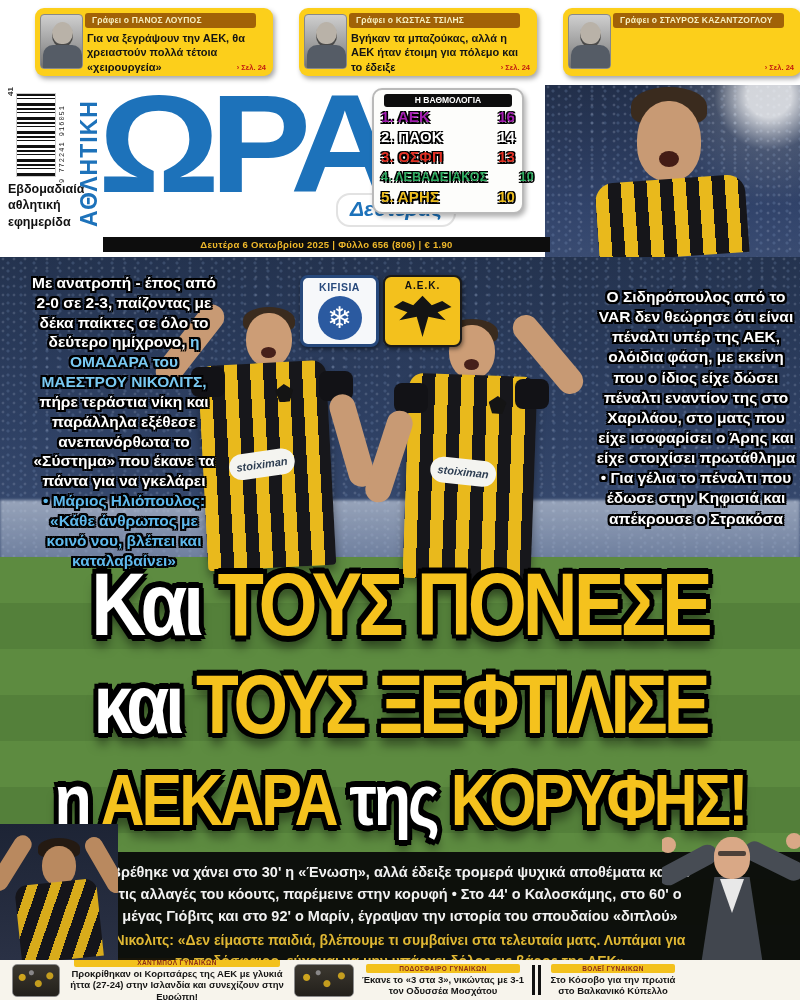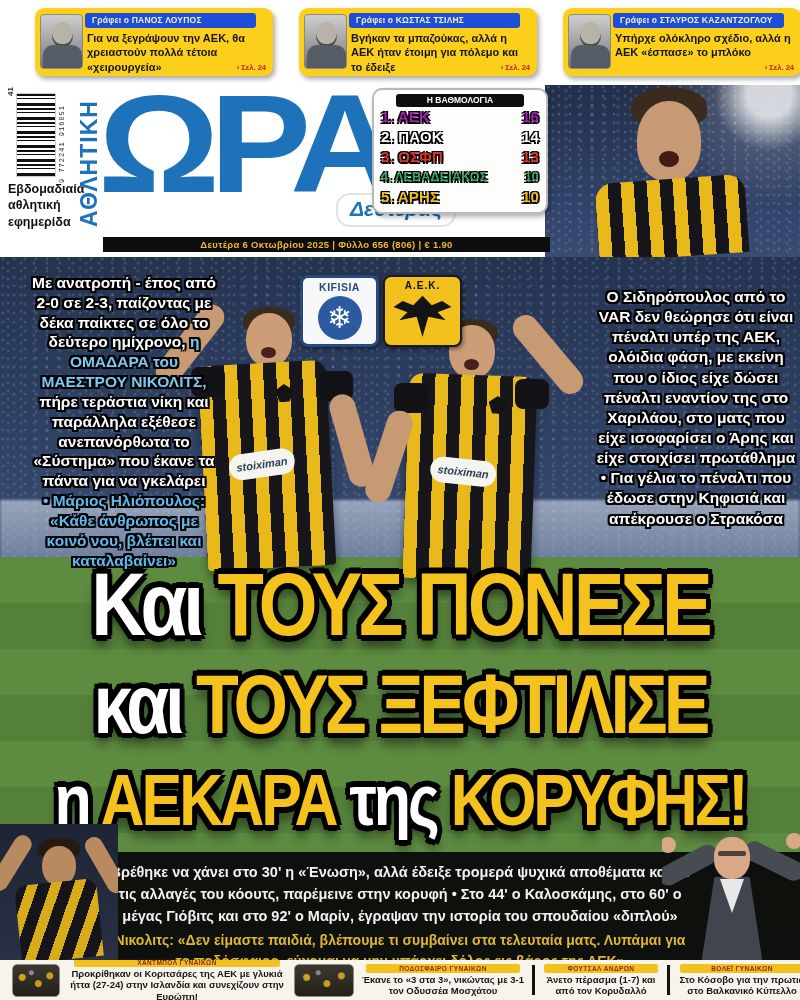--- a/index.html
+++ b/index.html
@@ -17,21 +17,21 @@
 
   
   #top-strip { left:0; top:0; width:800px; height:85px; background:#fff; }
   .teaser {
     position:absolute; top:8px; width:238px; height:68px;
     background:#fccf1b; border-radius:9px;
     box-shadow:2px 3px 5px rgba(0,0,0,.35);
   }
   .teaser .byline-bar {
     position:absolute; left:50px; right:17px; top:5px; height:15px;
-    background:#1d4ed8; border-radius:3px;
+    background:#a16207; border-radius:3px;
     color:#f7f0c0; font-size:8.5px; font-weight:bold;
     line-height:15px; padding-left:7px; letter-spacing:.2px;
     white-space:nowrap; overflow:hidden;
   }
   .teaser .t-text {
     position:absolute; left:52px; right:6px; top:23px;
     font-size:11px; font-weight:bold; color:#141414; line-height:1.3;
   }
   .teaser .page-ref {
     position:absolute; right:7px; bottom:4px;
@@ -80,21 +80,21 @@
     font-size:21px; font-weight:bold; font-style:italic;
   }
   #date-bar {
     left:103px; top:152px; width:447px; height:15px; background:#0d0d0d;
     color:#f0b92b; font-size:9.5px; font-weight:bold; text-align:center;
     line-height:15px; letter-spacing:.3px;
   }
 
   
   #standings {
-    left:372px; top:3px; width:176px; height:126px;
+    left:372px; top:3px; width:152px; height:126px;
     background:#fdfdfb; border:2px solid #b9b9b9; border-radius:10px;
     box-shadow:2px 3px 5px rgba(0,0,0,.3); padding:4px 7px 11px 7px;
   }
   #standings .st-title {
     margin:0 auto; width:128px; height:13px; background:#0d0d0d; border-radius:3px;
     color:#fff; font-size:8.5px; font-weight:bold; text-align:center; line-height:13px;
   }
   .st-row { display:flex; align-items:baseline; font-weight:bold;
     font-size:15px; line-height:20px; letter-spacing:.2px;
     text-shadow:-1.5px -1.5px 0 #000,1.5px -1.5px 0 #000,-1.5px 1.5px 0 #000,1.5px 1.5px 0 #000; }
@@ -263,21 +263,20 @@
     </div>
     <div class="teaser" style="left:299px">
       <div class="portrait"></div>
       <div class="byline-bar">Γράφει ο ΚΩΣΤΑΣ ΤΣΙΛΗΣ</div>
       <div class="t-text">Βγήκαν τα μπαζούκας, αλλά η ΑΕΚ ήταν έτοιμη για πόλεμο και το έδειξε</div>
       <div class="page-ref">› Σελ. 24</div>
     </div>
     <div class="teaser" style="left:563px">
       <div class="portrait"></div>
       <div class="byline-bar">Γράφει ο ΣΤΑΥΡΟΣ ΚΑΖΑΝΤΖΟΓΛΟΥ</div>
-      <div class="t-text">Υπήρχε ολόκληρο σχέδιο, αλλά η ΑΕΚ «έσπασε» το μπλόκο</div>
       <div class="page-ref">› Σελ. 24</div>
     </div>
   </div>
 
   <div id="masthead" class="abs">
     <div id="mast-photo" class="abs">
       <div class="scream-hair"></div>
       <div class="scream-head"></div>
       <div class="scream-mouth"></div>
       <div class="scream-chest"></div>
@@ -407,24 +406,20 @@
     <div class="b-teaser" style="width:228px">
       <div class="b-cat">ΧΑΝΤΜΠΟΛ ΓΥΝΑΙΚΩΝ</div>
       <div class="b-txt">Προκρίθηκαν οι Κοριτσάρες της ΑΕΚ με γλυκιά ήττα (27-24) στην Ισλανδία και συνεχίζουν στην Ευρώπη!</div>
     </div>
     <div class="thumb" style="width:60px"></div>
     <div class="b-teaser" style="width:172px">
       <div class="b-cat">ΠΟΔΟΣΦΑΙΡΟ ΓΥΝΑΙΚΩΝ</div>
       <div class="b-txt">Έκανε το «3 στα 3», νικώντας με 3-1 τον Οδυσσέα Μοσχάτου</div>
     </div>
     <div class="b-div"></div>
-    <div class="b-teaser" style="width:126px">
-      <div class="b-cat">ΦΟΥΤΣΑΛ ΑΝΔΡΩΝ</div>
-      <div class="b-txt">Άνετο πέρασμα (1-7) και από τον Κορυδαλλό</div>
-    </div>
     <div class="b-div"></div>
     <div class="b-teaser" style="width:138px">
       <div class="b-cat">ΒΟΛΕΪ ΓΥΝΑΙΚΩΝ</div>
       <div class="b-txt">Στο Κόσοβο για την πρωτιά στο Βαλκανικό Κύπελλο</div>
     </div>
   </div>
 
 </div>
 
 </body></html>

